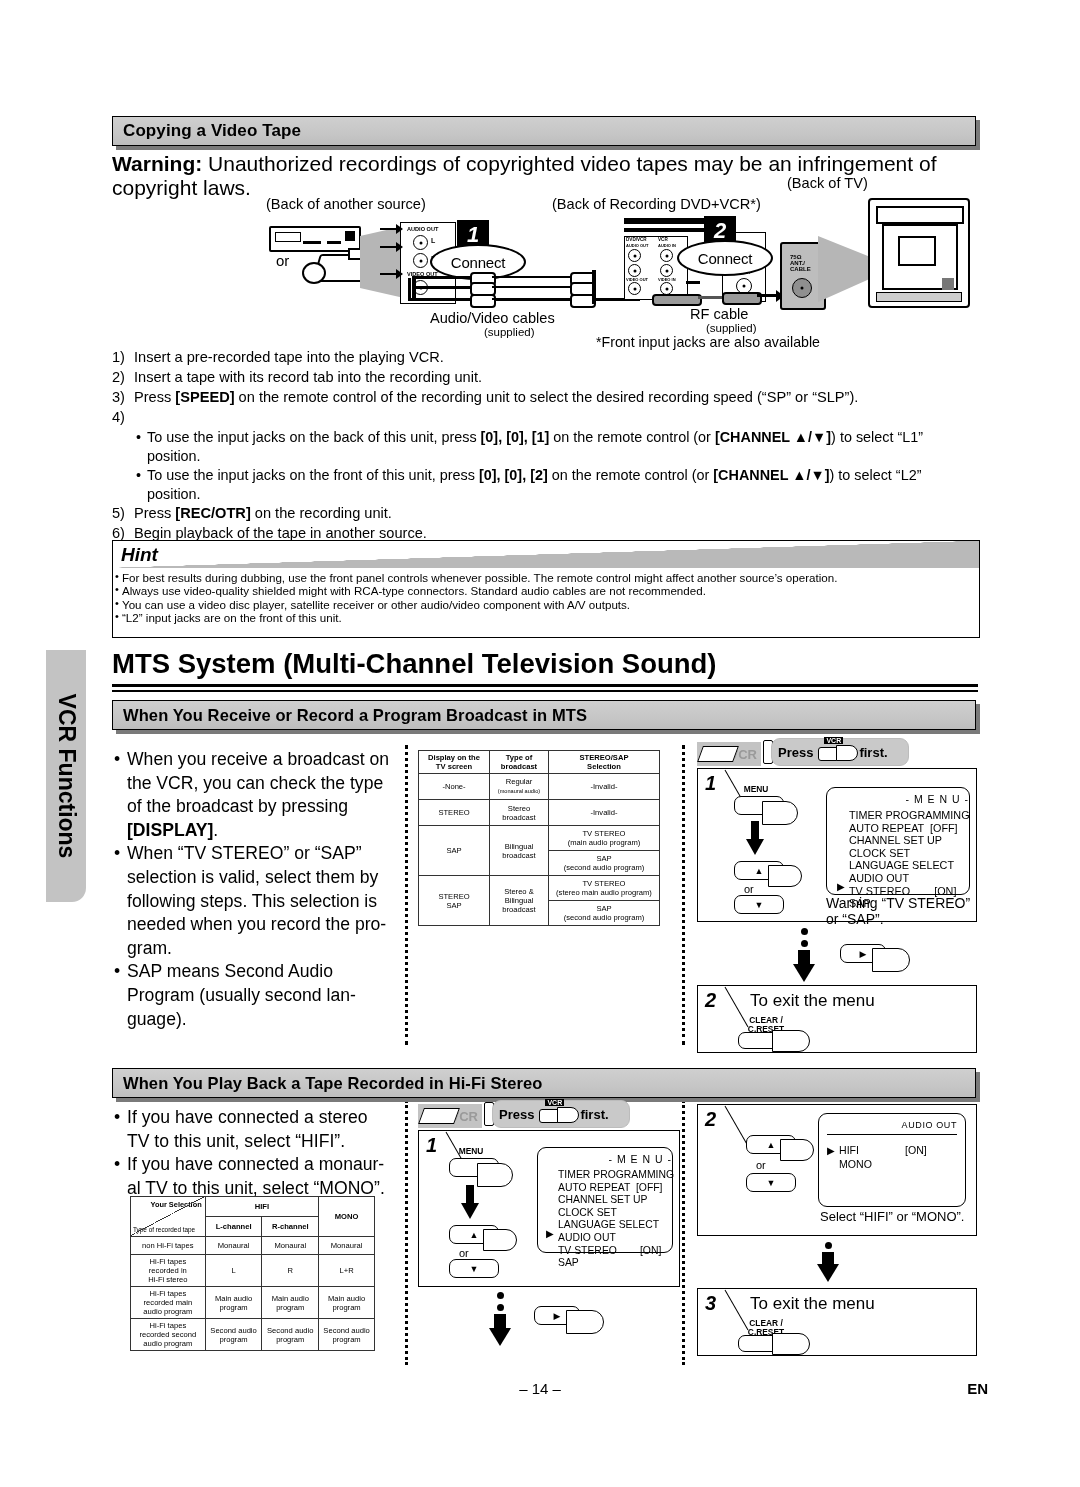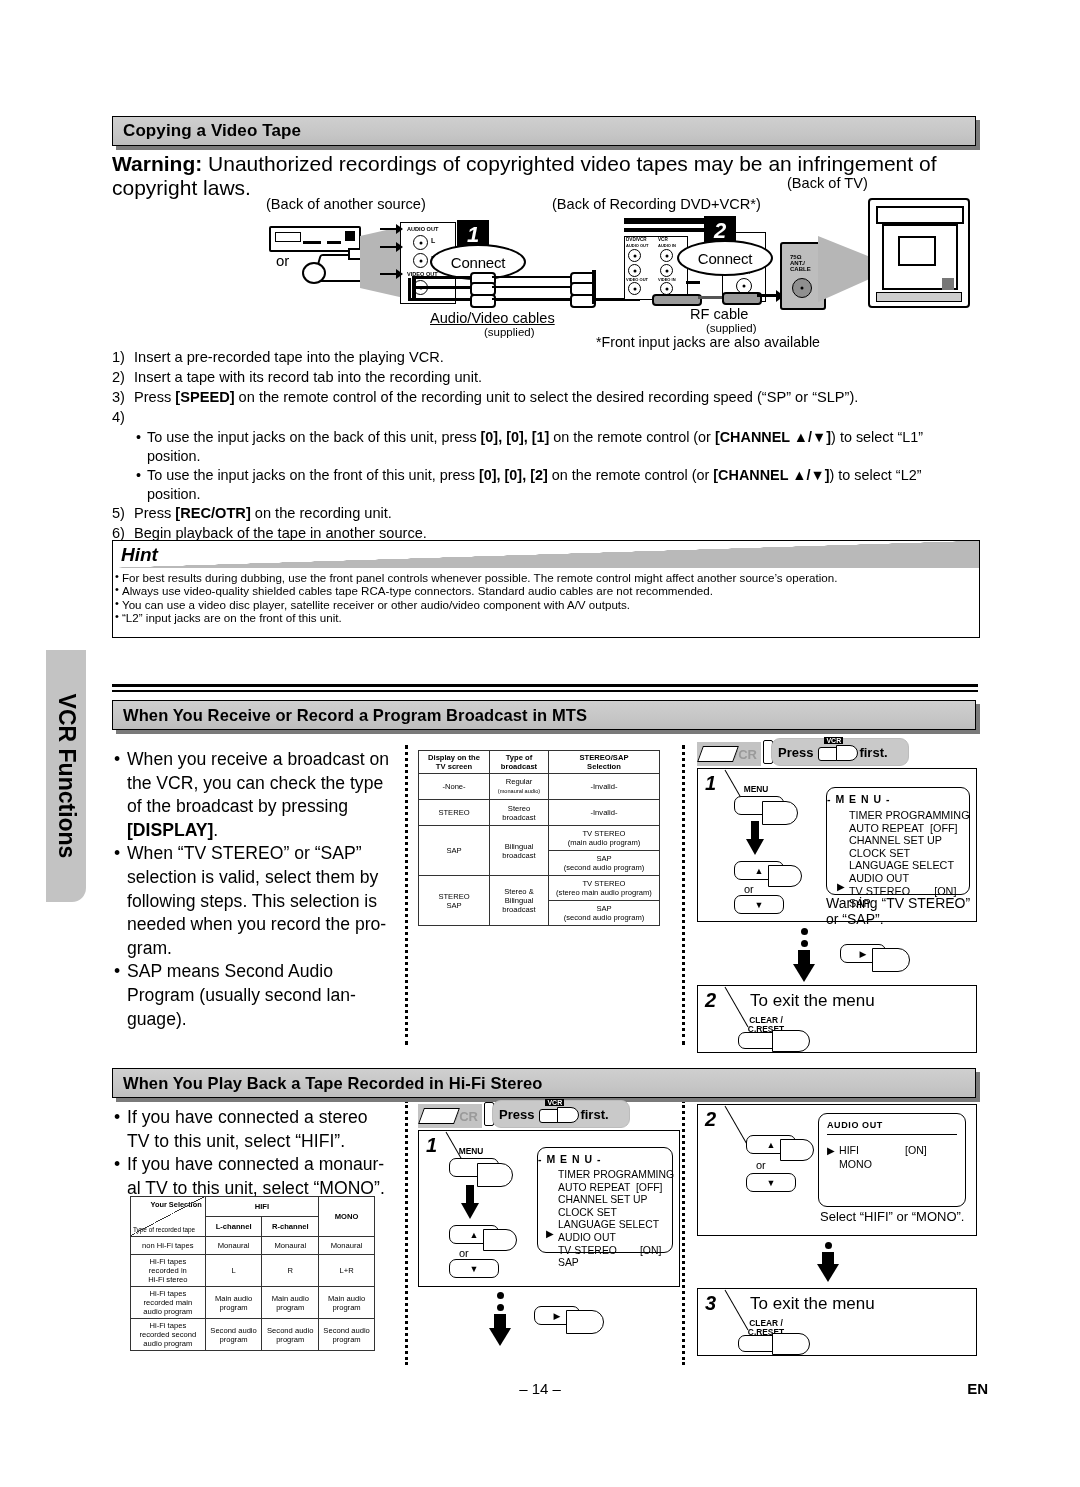--- a/index.html
+++ b/index.html
@@ -72,21 +72,21 @@
   table{border-collapse:collapse;background:#fff;}
   .tbl td,.tbl th{border:1px solid #333;text-align:center;vertical-align:middle;
      font-size:7.6px;line-height:9px;padding:2px 1px;font-weight:normal;}
   .tbl th{font-weight:bold;}
 
   
   .panel{border:1.6px solid #000;background:#fff;position:absolute;}
   .panel .pnum{position:absolute;left:7px;top:3px;font-style:italic;font-weight:bold;font-size:20px;}
   .panel .slash{position:absolute;border-left:1.6px solid #000;transform:rotate(-30deg);}
   .osd{border:1.6px solid #000;border-radius:9px;background:#fff;position:absolute;}
-  .osd .ttl{text-align:left;font-size:10.5px;letter-spacing:1px;font-weight:bold;}
+  .osd .ttl{text-align:right;font-size:10.5px;letter-spacing:1px;}
   .osd .line{font-size:10.8px;line-height:12.6px;white-space:pre;}
   .osd2 .ttl{font-size:9px;letter-spacing:.6px;}
   .key{border:1.6px solid #000;border-radius:7px;background:#fff;position:absolute;
      display:flex;align-items:center;justify-content:center;font-size:9px;}
   .keylbl{position:absolute;font-size:8.4px;font-weight:bold;text-align:center;line-height:8.6px;}
   .arrowdown{position:absolute;width:0;height:0;border-left:9px solid transparent;
      border-right:9px solid transparent;border-top:16px solid #000;}
   .arrowstem{position:absolute;background:#000;}
   .dot{position:absolute;background:#000;border-radius:50%;}
   .vcrtag{position:absolute;background:#c3c3c3;display:flex;align-items:center;
@@ -173,21 +173,21 @@
     <div class="abs" style="left:358px;top:104px;width:22px;height:10px;border:2px solid #000;border-radius:4px;background:#fff;"></div>
     <div class="abs" style="left:358px;top:116px;width:22px;height:10px;border:2px solid #000;border-radius:4px;background:#fff;"></div>
     <div class="abs" style="left:380px;top:98px;width:80px;height:2px;background:#000;"></div>
     <div class="abs" style="left:380px;top:108px;width:80px;height:2px;background:#000;"></div>
     <div class="abs" style="left:380px;top:120px;width:110px;height:2px;background:#000;"></div>
     <div class="abs" style="left:458px;top:94px;width:22px;height:10px;border:2px solid #000;border-radius:4px;background:#fff;"></div>
     <div class="abs" style="left:458px;top:104px;width:22px;height:10px;border:2px solid #000;border-radius:4px;background:#fff;"></div>
     <div class="abs" style="left:458px;top:116px;width:22px;height:10px;border:2px solid #000;border-radius:4px;background:#fff;"></div>
     <div class="abs" style="left:480px;top:92px;width:4px;height:34px;background:#000;"></div>
 
-    <div class="abs" style="left:318px;top:132px;font-size:14.6px;text-decoration:underline;">Audio/Video cables</div>
+    <div class="abs" style="left:318px;top:132px;font-size:14.6px;">Audio/Video cables</div>
     <div class="abs" style="left:372px;top:148px;font-size:11.5px;">(supplied)</div>
 
     <div class="abs" style="left:512px;top:40px;width:145px;height:86px;">
       <div class="abs" style="left:0;top:0;width:110px;height:6px;background:#000;"></div>
       <div class="abs" style="left:0;top:10px;width:110px;height:4px;background:#000;"></div>
       <div class="abs jackpanel" style="left:0;top:18px;width:62px;height:62px;"></div>
       <div class="abs tiny" style="left:2px;top:19px;font-size:4.6px;">DVD/VCR</div>
       <div class="abs tiny" style="left:34px;top:19px;font-size:4.6px;">VCR</div>
       <div class="abs tiny" style="left:2px;top:25px;font-size:4px;">AUDIO OUT</div>
       <div class="abs tiny" style="left:34px;top:25px;font-size:4px;">AUDIO IN</div>
@@ -277,26 +277,27 @@
       </div>
   </div>
 
   <div class="abs" id="hint">
     <div class="htitle">
       <div class="tri"></div>
       <span>Hint</span>
     </div>
     <ul>
       <li>For best results during dubbing, use the front panel controls whenever possible. The remote control might affect another source’s operation.</li>
-      <li>Always use video-quality shielded cables tape RCA-type connectors. Standard audio cables are not recommended.</li>
+      <li>Always use video-quality shielded might with RCA-type connectors. Standard audio cables are not recommended.</li>
       <li>You can use a video disc player, satellite receiver or other audio/video component with A/V outputs.</li>
       <li>“L2” input jacks are on the front of this unit.</li>
     </ul>
   </div>
 
+  <div class="abs" id="mts-title">MTS System (Multi-Channel Television Sound)</div>
   <div class="abs" id="mts-rule1"></div>
   <div class="abs" id="mts-rule2"></div>
 
   <div class="abs bar sec-head" style="left:112px;top:700px;width:852px;">
     <span>When You Receive or Record a Program Broadcast in MTS</span>
   </div>
 
   <div class="abs" style="left:114px;top:748px;width:290px;font-size:17.6px;line-height:23.6px;">
     <div style="display:flex;">
       <span style="width:13px;flex:none;">•</span>

